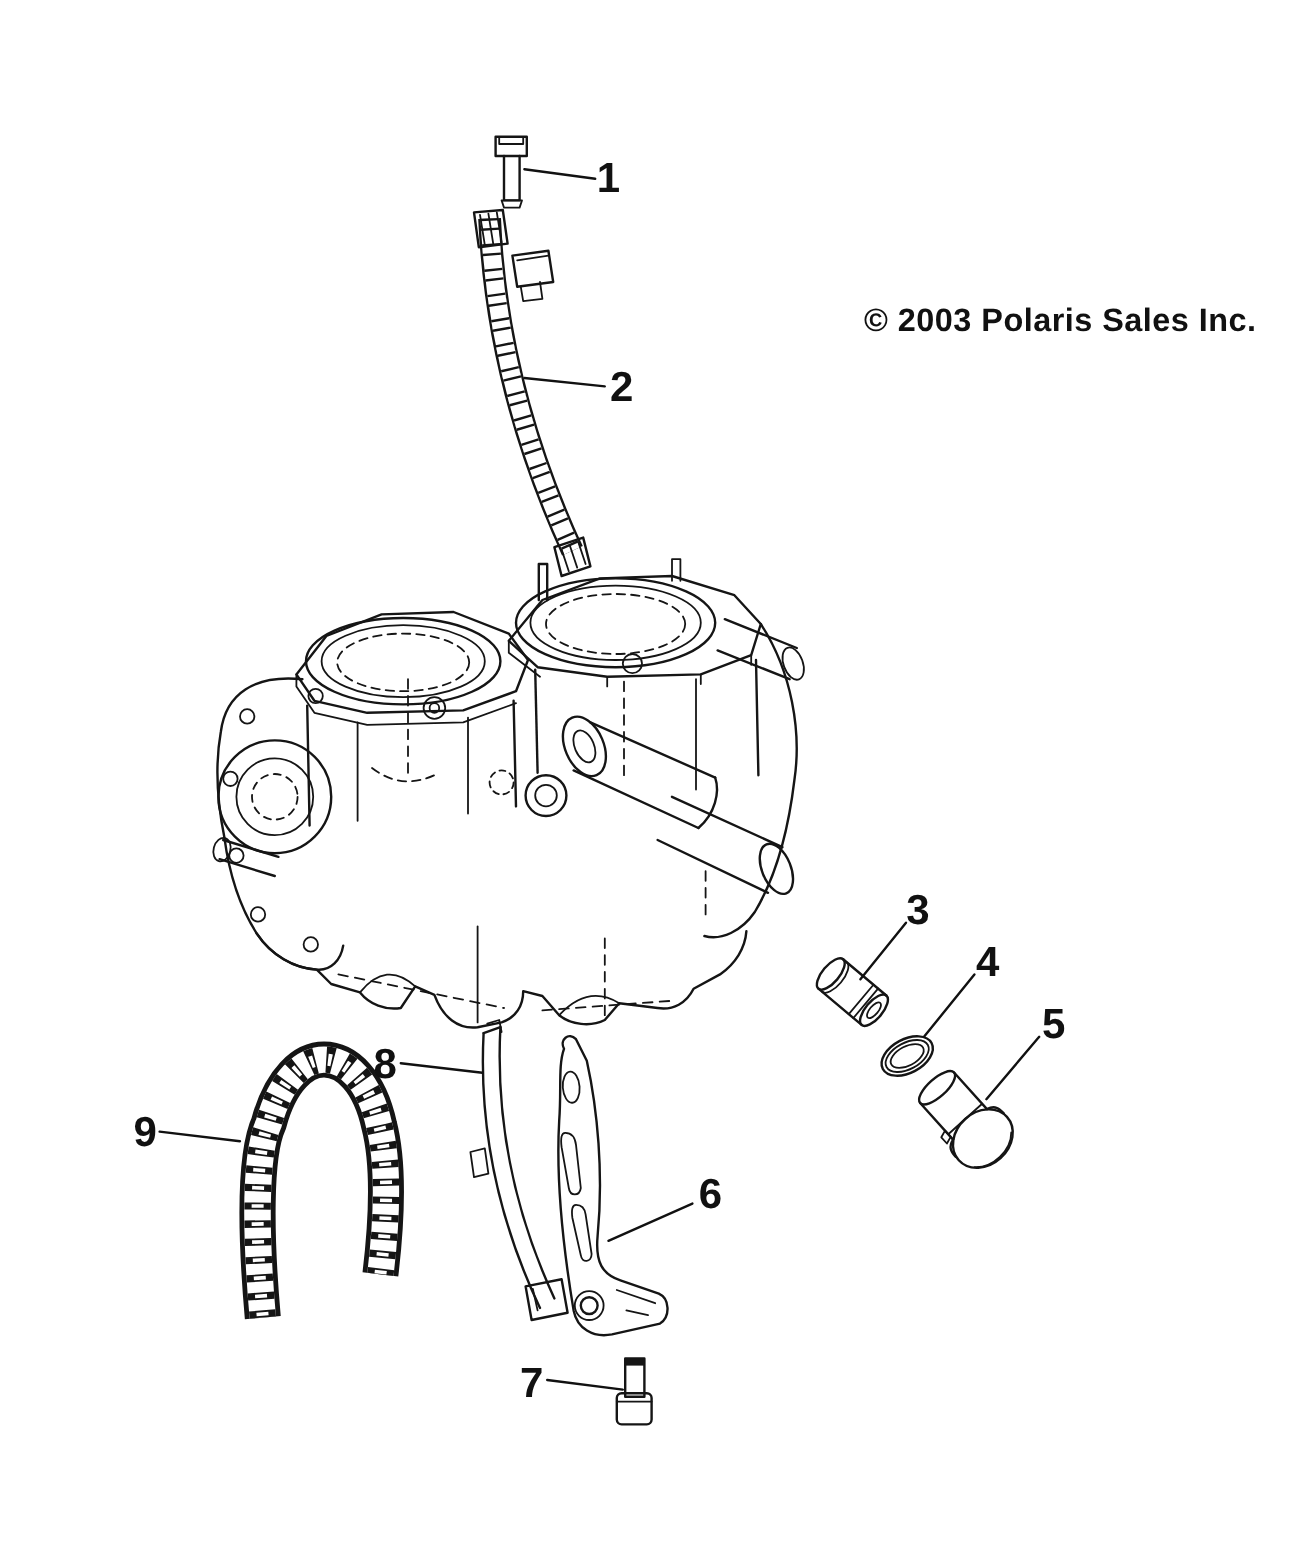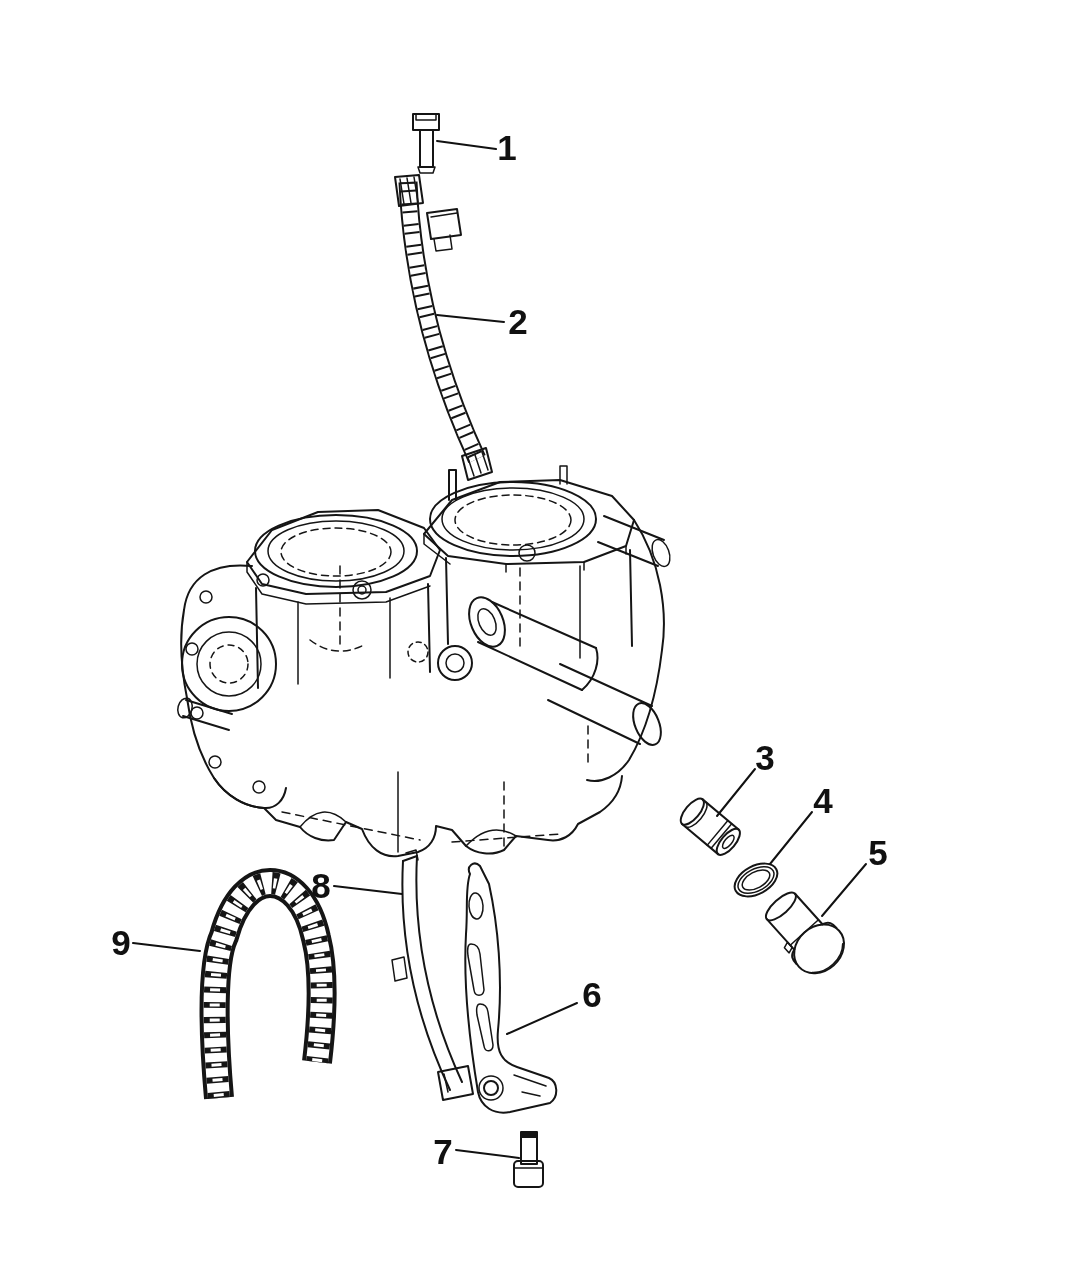--- a/index.html
+++ b/index.html
@@ -25,20 +25,21 @@
     position:absolute;left:720px;top:252px;
     font-size:27px;font-weight:700;color:#111111;
     letter-spacing:0.4px;white-space:nowrap;
   }
 </style>
 </head>
 <body>
 
 <div class="canvas">
 
+  <div class="copyright">© 2003 Polaris Sales Inc.</div>
 
   <svg class="diagram-svg" width="1087" height="1285" viewBox="0 0 1087 1285">
 
     <g>
 
       <path class="ink" d="M424,534 L452,500 L500,482 L560,480 L612,496 L634,520 L626,546 L584,562 L506,564 L448,556 Z"></path>
       <path class="ink thin" d="M424,534 L424,544 L450,564 M506,564 L506,572 M584,562 L584,570 M626,546 L626,554"></path>
       <ellipse class="ink" cx="513" cy="519" rx="83" ry="37"></ellipse>
       <ellipse class="ink thin" cx="513" cy="519" rx="71" ry="31"></ellipse>
       <ellipse class="ink thin" cx="513" cy="520" rx="58" ry="25" stroke-dasharray="7 5"></ellipse>

